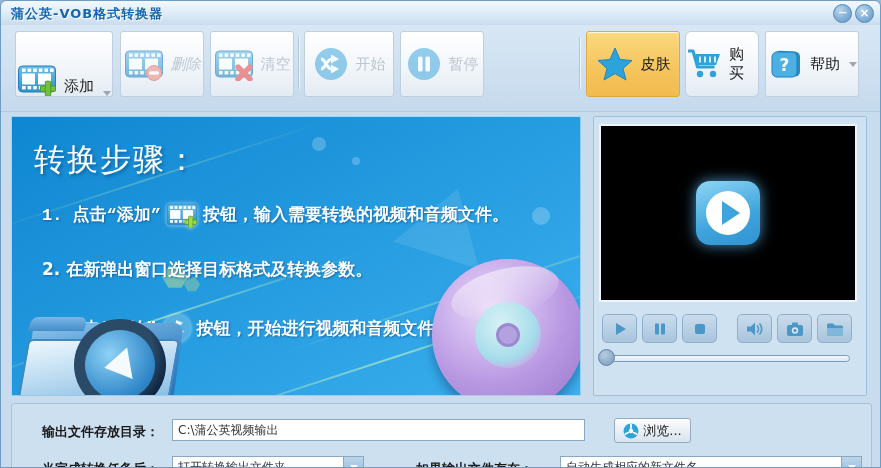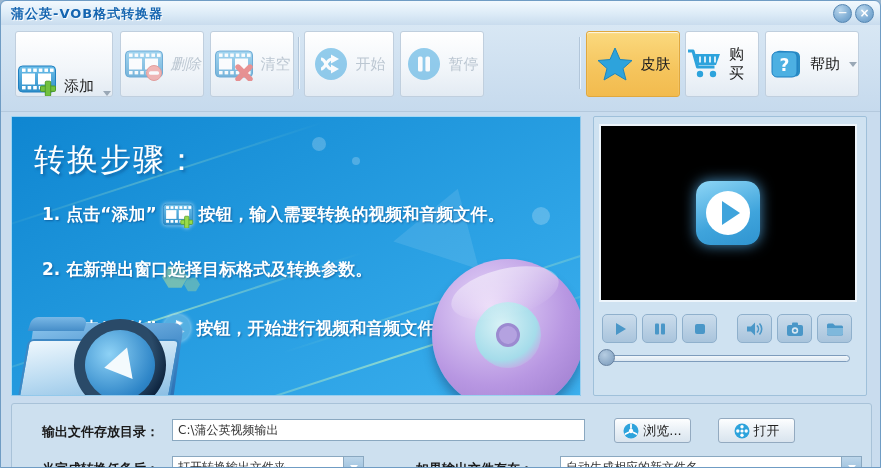--- a/index.html
+++ b/index.html
@@ -39,21 +39,21 @@
   .streak{position:absolute;height:2px;background:linear-gradient(90deg,transparent,rgba(210,255,190,.55),transparent);transform:rotate(-18deg);}
   .tri{position:absolute;width:0;height:0;border-left:45px solid transparent;border-right:45px solid transparent;
     border-bottom:70px solid rgba(255,255,255,.10);transform:rotate(18deg);}
   .hex{position:absolute;background:rgba(215,235,130,.45);
     clip-path:polygon(25% 5%,75% 5%,100% 50%,75% 95%,25% 95%,0 50%);}
   .dot{position:absolute;border-radius:50%;background:rgba(255,255,255,.22);}
   .panel-heading{position:absolute;left:22px;top:22px;font-size:31px;font-weight:normal;color:#fff;
     text-shadow:2px 2px 3px rgba(10,70,130,.55);letter-spacing:2px;}
   .step{position:absolute;left:30px;font-size:17px;font-weight:bold;color:#fff;
     text-shadow:1px 1px 2px rgba(10,70,130,.6);display:flex;align-items:center;gap:5px;white-space:nowrap;}
-  .step.s1{top:84px;} .step.s2{top:141px;} .step.s3{top:196px;}
+  .step.s1{top:84px;font-family:Liberation Mono, monospace;} .step.s2{top:141px;} .step.s3{top:196px;}
   .step .tb-icon svg{filter:drop-shadow(0 0 2px rgba(255,255,255,.7));}
 
   
   .folder{position:absolute;left:4px;top:200px;width:175px;height:95px;}
   .folder .back{position:absolute;left:12px;top:6px;width:150px;height:84px;border-radius:8px 10px 4px 4px;
     background:linear-gradient(165deg,#8cc6ee,#3d86c6 55%,#2a6cb0);transform:skewX(-8deg);}
   .folder .tab{position:absolute;left:14px;top:0;width:56px;height:14px;border-radius:6px 8px 0 0;
     background:linear-gradient(#7ab8e6,#458dc8);transform:skewX(-18deg);}
   .folder .front{position:absolute;left:6px;top:22px;width:152px;height:70px;border-radius:6px;
     background:linear-gradient(170deg,#eef7fd,#bcdcf2 45%,#7db6e0);border:2px solid #3e88c4;
@@ -224,21 +224,21 @@
 
     <div class="tb-btn skin" style="left:585px;width:92px;">
       <span class="tb-icon">
         <svg width="38" height="36" viewBox="0 0 38 36">
           <polygon points="19,2 24,13.5 36,14.5 27,22.5 30,34 19,27.5 8,34 11,22.5 2,14.5 14,13.5" fill="#2da3dc" stroke="#1d86bc" stroke-width="1"></polygon>
         </svg>
       </span>
       <span class="tb-label">皮肤</span>
     </div>
 
-    <div class="tb-btn" style="left:684px;width:72px;">
+    <div class="tb-btn" style="left:684px;width:72px;border-radius:6px;">
       <span class="tb-icon">
         <svg width="36" height="34" viewBox="0 0 36 34">
           <path d="M2 4 h5 l4.5 16 h17" stroke="#2da3dc" stroke-width="3" fill="none" stroke-linejoin="round"></path>
           <polygon points="9,7 34,7 30,18 12,18" fill="#2da3dc"></polygon>
           <path d="M14 9.5 v6 M19 9.5 v6 M24 9.5 v6 M29 9.5 v6" stroke="#fff" stroke-width="1.6"></path>
           <circle cx="14" cy="27" r="3.2" fill="#2da3dc"></circle>
             <circle cx="27" cy="27" r="3.2" fill="#2da3dc"></circle>
         </svg>
       </span>
       <span class="tb-label">购买</span>
@@ -372,31 +372,20 @@
 
     <div class="sm-btn" style="left:602px;top:14px;width:77px;">
       <svg width="16" height="16" viewBox="0 0 16 16">
         <circle cx="8" cy="8" r="7.5" fill="#2da3dc"></circle>
         <circle cx="8" cy="8" r="2.2" fill="#fff"></circle>
         <path d="M8 1.5 L8 5 M2.4 11 L5.5 9.5 M13.6 11 L10.5 9.5" stroke="#fff" stroke-width="1.8" stroke-linecap="round"></path>
         </svg>
       <span>浏览...</span>
     </div>
 
-    <div class="sm-btn" style="left:706px;top:14px;width:77px;">
-      <svg width="16" height="16" viewBox="0 0 16 16">
-        <circle cx="8" cy="8" r="7.5" fill="#2da3dc"></circle>
-        <circle cx="8" cy="8" r="1.6" fill="#fff"></circle>
-        <circle cx="8" cy="3.8" r="1.7" fill="#fff"></circle>
-          <circle cx="8" cy="12.2" r="1.7" fill="#fff"></circle>
-        <circle cx="3.8" cy="8" r="1.7" fill="#fff"></circle>
-          <circle cx="12.2" cy="8" r="1.7" fill="#fff"></circle>
-        </svg>
-      <span>打开</span>
-    </div>
 
     <span class="fld-label" style="left:30px;top:56px;">当完成转换任务后：</span>
     <div class="combo" style="left:160px;top:52px;width:192px;">
       <span class="cb-text">打开转换输出文件夹</span>
       <span class="cb-btn">
           <span class="dd"></span>
         </span>
     </div>
     <span class="fld-label" style="left:404px;top:56px;">如果输出文件存在：</span>
     <div class="combo" style="left:548px;top:52px;width:302px;">

